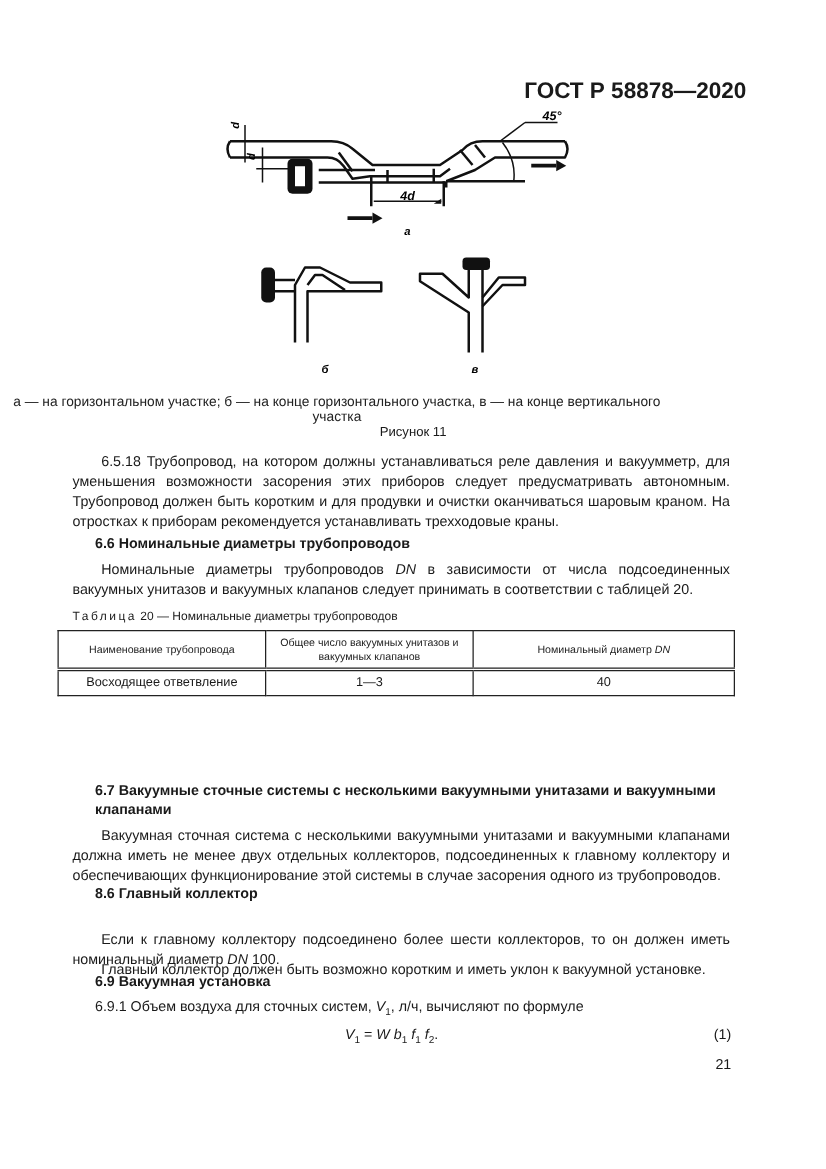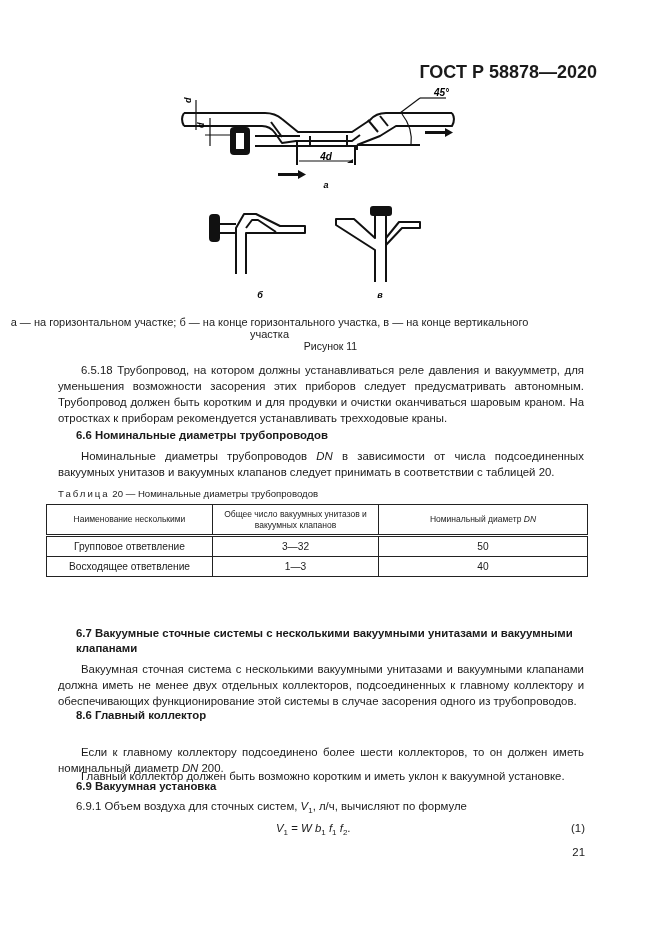--- a/index.html
+++ b/index.html
@@ -102,45 +102,40 @@
 
 <div class="abs h" style="top:428px;">6.6 Номинальные диаметры трубопроводов</div>
 
 <div class="abs para" style="top:448px;"><span class="ind"></span><span>Номинальные диаметры трубопроводов </span><i>DN</i><span> в зависимости от числа подсоединенных вакуумных унитазов и вакуумных клапанов следует принимать в соответствии с таблицей 20.</span></div>
 
 <div class="abs tcap"><span class="sp">Таблица</span><span> 20 — Номинальные диаметры трубопроводов</span></div>
 
 <table class="t">
   <tbody>
       <tr class="hrow">
-    <th style="width:165px;">Наименование несколькими</th>
+    <th style="width:165px;">Наименование трубопровода</th>
     <th style="width:165px;">Общее число вакуумных унитазов и вакуумных клапанов</th>
     <th><span>Номинальный диаметр </span><i>DN</i></th>
-  </tr>
-  <tr>
-    <td>Групповое ответвление</td>
-        <td>3—32</td>
-        <td>50</td>
   </tr>
   <tr>
     <td>Восходящее ответвление</td>
         <td>1—3</td>
         <td>40</td>
   </tr>
 </tbody>
   </table>
 
 <div class="abs h" style="top:626px;">6.7 Вакуумные сточные системы с несколькими вакуумными унитазами и вакуумными клапанами</div>
 
 <div class="abs para" style="top:661px;"><span class="ind"></span><span>Вакуумная сточная система с несколькими вакуумными унитазами и вакуумными клапанами должна иметь не менее двух отдельных коллекторов, подсоединенных к главному коллектору и обеспечивающих функционирование этой системы в случае засорения одного из трубопроводов.</span></div>
 
 <div class="abs h" style="top:708px;">8.6 Главный коллектор</div>
 
 <div class="abs para" style="top:768px;"><span class="ind"></span><span>Главный коллектор должен быть возможно коротким и иметь уклон к вакуумной установке.</span></div>
-<div class="abs para" style="top:744px;"><span class="ind"></span><span>Если к главному коллектору подсоединено более шести коллекторов, то он должен иметь номинальный диаметр </span><i>DN</i><span> 200.</span></div>
+<div class="abs para" style="top:744px;"><span class="ind"></span><span>Если к главному коллектору подсоединено более шести коллекторов, то он должен иметь номинальный диаметр </span><i>DN</i><span> 100.</span></div>
 
 <div class="abs h" style="top:779px;">6.9 Вакуумная установка</div>
 
 <div class="abs para" style="top:798px; left:76px; width:500px;"><span>6.9.1 Объем воздуха для сточных систем, </span><i>V</i><sub>1</sub><span>, л/ч, вычисляют по формуле</span></div>
 
 <div class="abs formula"><i>V</i><sub>1</sub><span> = </span><i>W</i><i> b</i><sub>1</sub><i> f</i><sub>1</sub><i> f</i><sub>2</sub><span>.</span></div>
 <div class="abs eqnum">(1)</div>
 
 <div class="abs pagenum">21</div>
 

